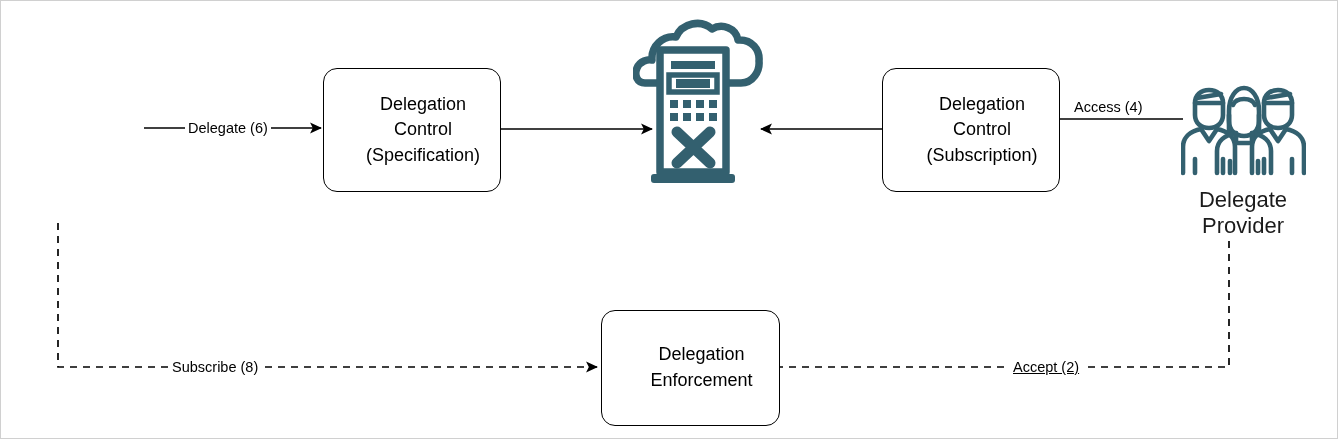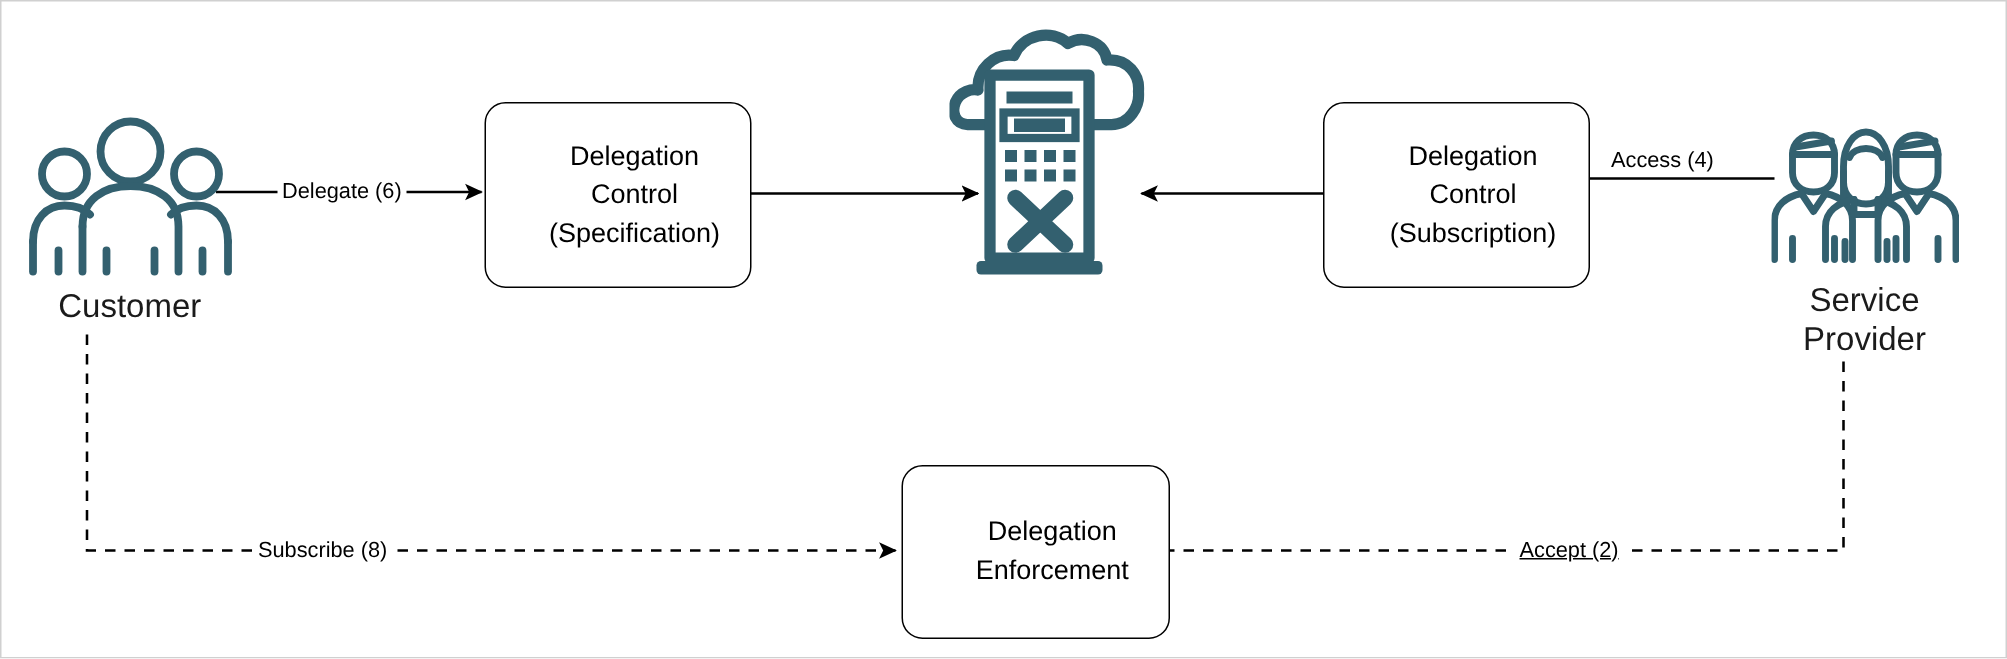--- a/index.html
+++ b/index.html
@@ -66,40 +66,20 @@
 
     <line x1="881" y1="128" x2="760" y2="128" stroke="#000" stroke-width="1.7" marker-end="url(#arw)"></line>
 
     <line x1="1182" y1="118" x2="1035" y2="118" stroke="#000" stroke-width="1.7" marker-end="url(#arw)"></line>
 
     <path d="M57,222 L57,366 L596,366" fill="none" stroke="#000" stroke-width="1.7" stroke-dasharray="7 6" marker-end="url(#arw)"></path>
 
     <path d="M1228,240 L1228,366 L762,366" fill="none" stroke="#000" stroke-width="1.7" stroke-dasharray="7 6" marker-end="url(#arw)"></path>
   </svg>
 
-  <div class="actor" style="left:13px;top:74px;width:145px;">
-    <svg width="140" height="110" viewBox="0 0 140 110">
-      <g fill="none" stroke="#33606f" stroke-width="5.2" stroke-linecap="round" stroke-linejoin="round">
-        <circle cx="70" cy="26" r="20"></circle>
-        <path d="M38,76 C38,58 52,49 70,49 C88,49 102,58 102,76 L102,106"></path>
-        <path d="M38,106 L38,76"></path>
-        <circle cx="26" cy="41" r="15"></circle>
-        <path d="M5,86 C5,71 14,62 26,62 C33,62 39,64 43,68"></path>
-        <path d="M5,86 L5,106"></path>
-        <circle cx="114" cy="41" r="15"></circle>
-        <path d="M135,86 C135,71 126,62 114,62 C107,62 101,64 97,68"></path>
-        <path d="M135,86 L135,106"></path>
-        <path d="M22,92 L22,106"></path>
-        <path d="M54,92 L54,106"></path>
-        <path d="M86,92 L86,106"></path>
-        <path d="M118,92 L118,106"></path>
-      </g>
-    </svg>
-    <div class="actor-label">Customer</div>
-  </div>
 
   <div class="node-box" style="left:322px;top:67px;width:154px;height:122px;">
     <span>Delegation</span>
     <span>Control</span>
     <span>(Specification)</span>
   </div>
 
   <div style="position:absolute;left:632px;top:12px;width:130px;height:178px;">
     <svg width="130" height="178" viewBox="0 0 130 178">
 
@@ -165,21 +145,21 @@
         <path d="M52,24 C55,16 71,16 74,24"></path>
         <path d="M48,34 L48,52"></path>
         <path d="M78,34 L78,52"></path>
         <path d="M36,92 L36,70 C36,60 44,54 55,52"></path>
         <path d="M90,92 L90,70 C90,60 82,54 71,52"></path>
         <path d="M55,52 L55,62 L71,62 L71,52"></path>
         <path d="M49,80 L49,92"></path>
         <path d="M77,80 L77,92"></path>
       </g>
     </svg>
-    <div class="actor-label">Service
+    <div class="actor-label">Delegate
 Provider</div>
   </div>
 
   <div class="node-box" style="left:600px;top:309px;width:155px;height:114px;">
     <span>Delegation</span>
     <span>Enforcement</span>
   </div>
 
   <div class="edge-label" style="left:184px;top:119px;">Delegate (6)</div>
 

